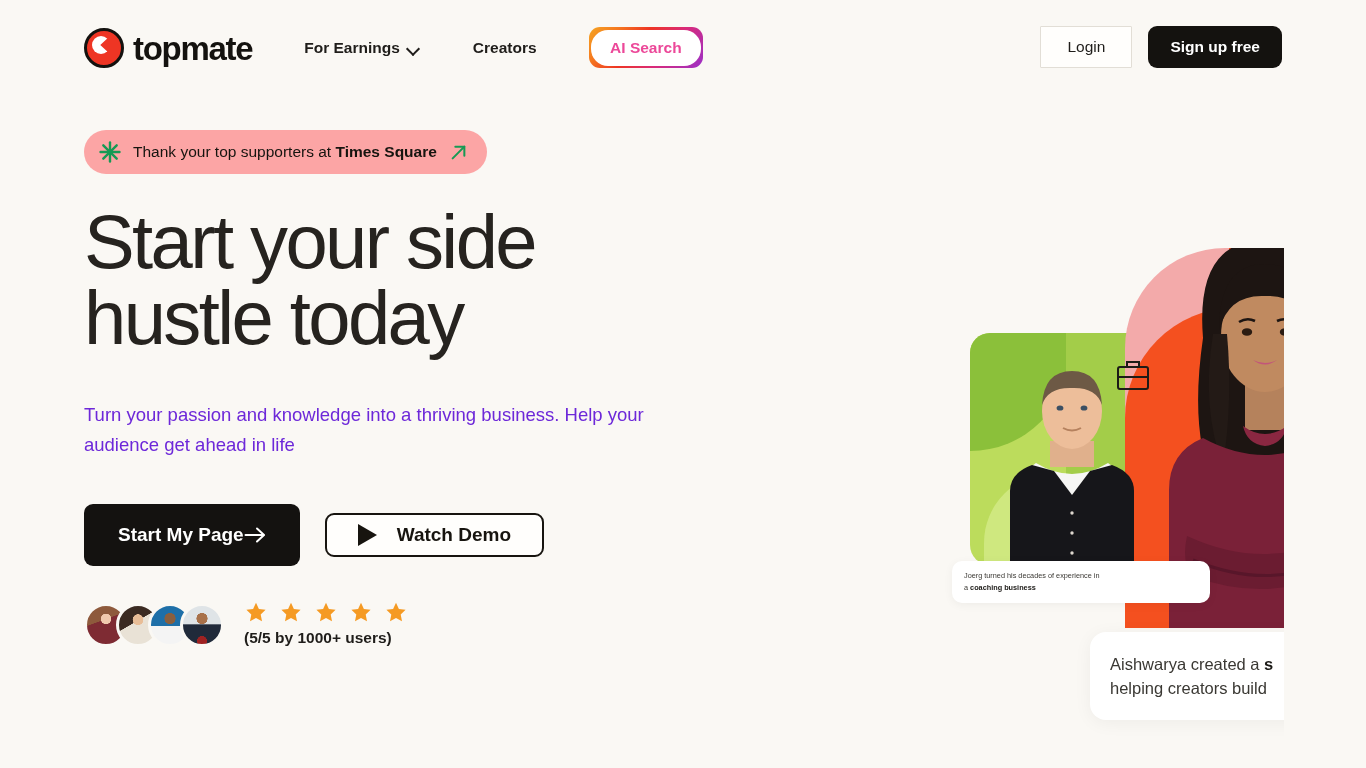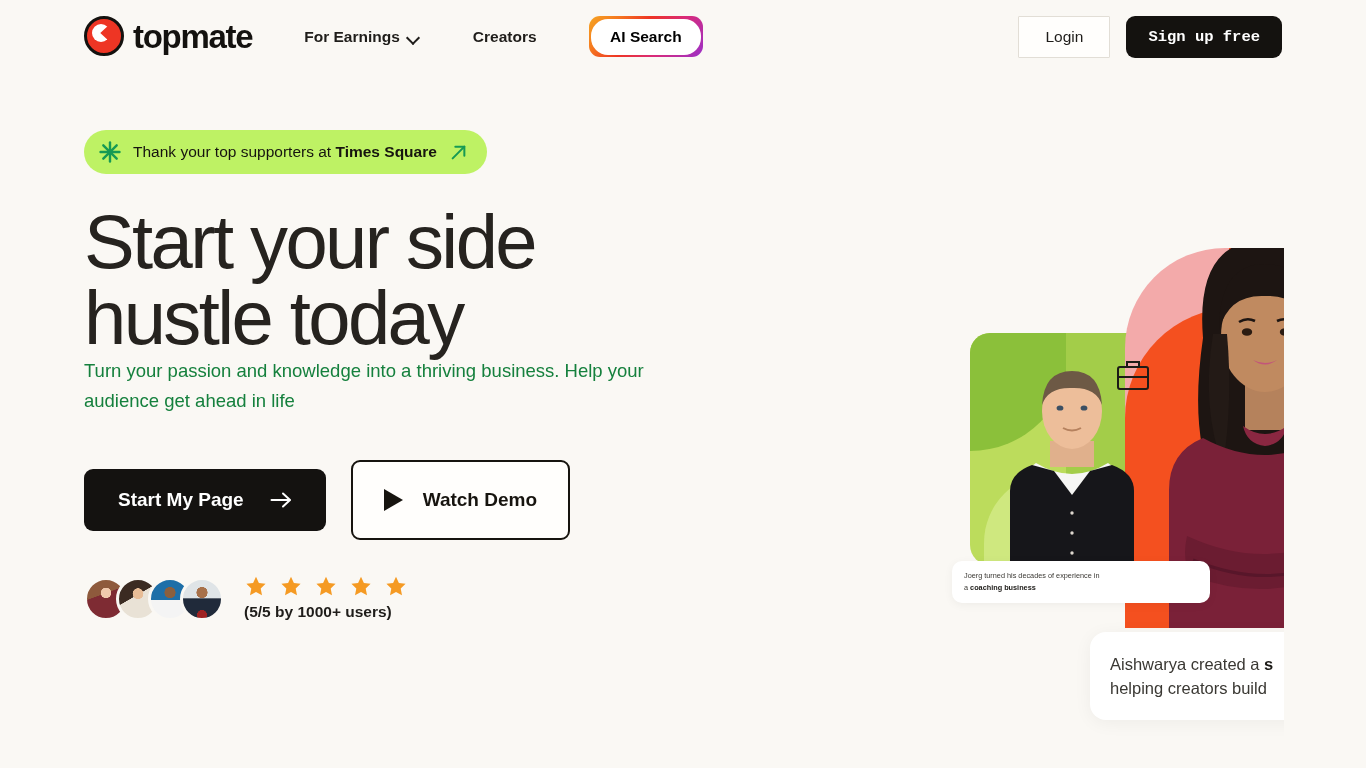--- a/index.html
+++ b/index.html
@@ -15,22 +15,22 @@
     background: #faf8f4;
     font-family: "Liberation Sans", "DejaVu Sans", sans-serif;
     color: #1f1d1a;
     position: relative;
   }
 
   
   .header {
     height: 72px;
     display: flex;
-    align-items: flex-start;
-    padding: 16px 84px;
+    align-items: flex-end;
+    padding: 4px 84px;
     position: relative;
     z-index: 40;
   }
 
   .logo {
     display: flex;
     align-items: center;
     gap: 9px;
     cursor: pointer;
   }
@@ -100,21 +100,21 @@
     border-radius: 11px;
     background: linear-gradient(130deg, #f5a623 0%, #f5791f 20%, #ee3524 42%, #d92a7a 66%, #9b30c9 100%);
     cursor: pointer;
   }
   .ai-search-inner {
     background: #ffffff;
     border-radius: 17px;
     padding: 9px 19px;
     font-size: 15.5px;
     font-weight: 700;
-    color: #000000;
+    color: #ec4899;
     white-space: nowrap;
   }
 
   .header-right {
     margin-left: auto;
     display: flex;
     align-items: center;
     gap: 16px;
   }
   .btn-login {
@@ -130,35 +130,35 @@
   }
   .btn-signup {
     background: #14120f;
     border: none;
     border-radius: 9px;
     padding: 12px 22px;
     font-size: 15.5px;
     font-weight: 700;
     color: #ffffff;
     cursor: pointer;
-    font-family: Liberation Mono, monospace;
+    font-family: Liberation Sans, sans-serif;
   }
 
   
   .hero {
     position: relative;
     padding: 58px 84px 0;
     height: 696px;
   }
 
   .banner {
     display: inline-flex;
     align-items: center;
     gap: 11px;
-    background: #bef264;
+    background: #fca5a5;
     border-radius: 30px;
     padding: 10px 20px 10px 14px;
     cursor: pointer;
   }
   .banner-star {
     width: 24px; height: 24px;
     flex: none;
     color: #169a54;
   }
   .banner-text {
@@ -179,61 +179,61 @@
     margin-top: 30px;
     font-size: 76px;
     line-height: 1.0;
     font-weight: 400;
     letter-spacing: -2.6px;
     color: #26231f;
     max-width: 620px;
   }
 
   .hero-sub {
+    margin-top: 44px;
     font-size: 18.5px;
     line-height: 30px;
-    color: #15803d;
+    color: #6d28d9;
     max-width: 590px;
     font-weight: 400;
   }
 
   .cta-row {
     margin-top: 44px;
     display: flex;
     gap: 25px;
     align-items: center;
   }
   .btn-start {
     background: #141210;
     border: none;
     border-radius: 9px;
     height: 62px;
     padding: 0 34px;
     display: flex;
     align-items: center;
-    gap: 26px;
     cursor: pointer;
     font-family: inherit;
   }
   .btn-start span.lbl {
     font-size: 19px;
     font-weight: 700;
     color: #ffffff;
     white-space: nowrap;
   }
   .arrow-right {
     width: 22px; height: 18px;
     color: #ffffff;
     flex: none;
   }
   .btn-demo {
     background: #fffefc;
     border: 2px solid #17140f;
     border-radius: 9px;
-    height: 80px;
+    height: 44px;
     padding: 0 31px;
     display: flex;
     align-items: center;
     gap: 20px;
     cursor: pointer;
     font-family: inherit;
   }
   .play-tri {
     width: 0; height: 0;
     border-left: 19px solid #17140f;

